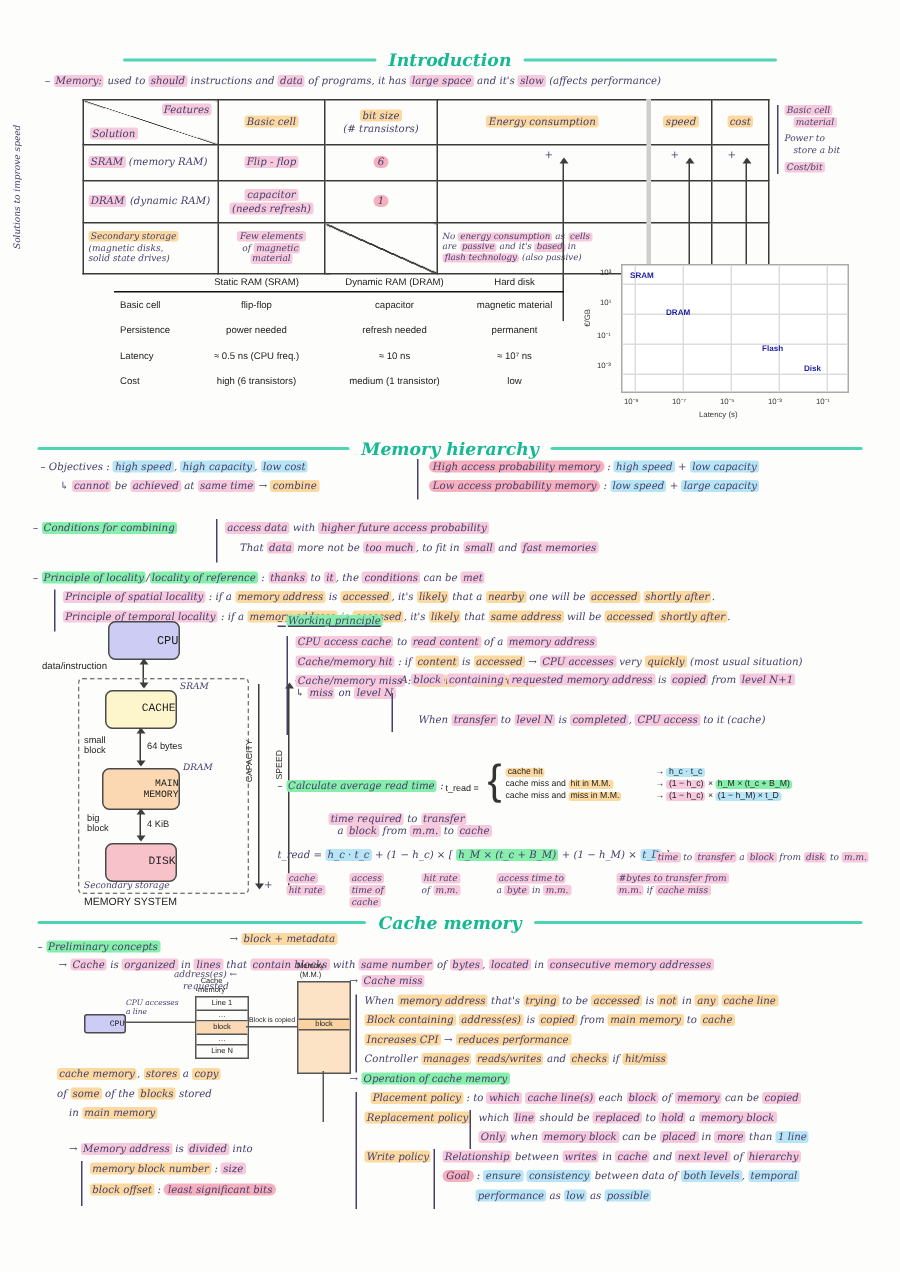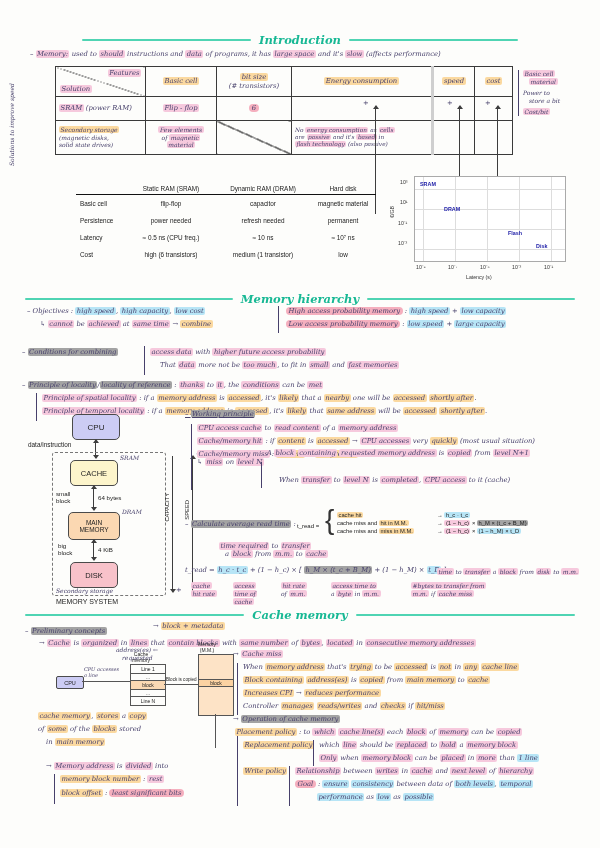--- a/index.html
+++ b/index.html
@@ -7,21 +7,21 @@
        font-family:"DejaVu Sans",sans-serif}
   .abs{position:absolute}
   .hw{font-family:"DejaVu Serif",serif;font-style:italic;color:#47406b;
       font-size:6.8px;line-height:1.35;white-space:nowrap}
   .hw-s{font-size:6px}
   .tt{font-family:"Liberation Sans",sans-serif;font-style:normal;color:#222}
   .hl-pk{background:#f6c9dd;border-radius:2px;padding:0 1.5px}
   .hl-rd{background:#f5afbe;border-radius:4px;padding:0 2.5px}
   .hl-or{background:#fbd9a0;border-radius:2px;padding:0 1.5px}
   .hl-cy{background:#b7e5f6;border-radius:2px;padding:0 1.5px}
-  .hl-pu{background:#a3a3a3;border-radius:2px;padding:0 1.5px}
+  .hl-pu{background:#86efac;border-radius:2px;padding:0 1.5px}
   .sechdr{display:flex;align-items:center;gap:8px}
   .sechdr .ln{flex:1;height:2.6px;background:#4fd4b3;border-radius:2px}
   .sechdr .t{font-family:"DejaVu Serif",serif;font-style:italic;font-weight:bold;
              color:#17b894;font-size:11.5px;white-space:nowrap}
   
   .t1{border-collapse:collapse;table-layout:fixed}
   .t1 td{border:1px solid #3a3a3a;padding:1px 3px;vertical-align:middle;text-align:center}
   .t1 .nm{text-align:left}
   .diagcell{position:relative;
     background:linear-gradient(to top right,transparent 49.5%,#3a3a3a 49.5%,#3a3a3a 50.5%,transparent 50.5%)}
@@ -38,22 +38,22 @@
     border-left:3px solid transparent;border-right:3px solid transparent;border-bottom:4.5px solid #3d3d3d}
   .va.both::after{content:"";position:absolute;bottom:-1px;left:-2.5px;
     border-left:3px solid transparent;border-right:3px solid transparent;border-top:4.5px solid #3d3d3d}
   
   .t2{border-collapse:collapse;font-family:"Liberation Sans",sans-serif;font-size:6.4px;color:#222}
   .t2 th{font-weight:normal;border-bottom:1.5px solid #111;padding:2px 4px;text-align:center}
   .t2 td{padding:5px 4px;text-align:center}
   .t2 td.rl{text-align:left}
   
   .dbox{position:absolute;border:1.2px solid #4a4a4a;border-radius:5px;
-        display:flex;flex-direction:column;align-items:center;justify-content:center;
-        font-family:Liberation Sans, sans-serif;color:#222}
+        display:flex;flex-direction:column;align-items:flex-end;justify-content:center;
+        font-family:Liberation Mono, monospace;color:#222}
   .dash{position:absolute;border:1px dashed #777;border-radius:3px}
   .rot{writing-mode:vertical-rl;transform:rotate(180deg)}
   .blockbox{border:1.4px solid #b5489b;outline:1px solid #b5489b;outline-offset:1.5px;
             background:#fdf1fa;padding:1px 5px;white-space:nowrap}
   .vbar{position:absolute;width:1px;background:#47406b}
   
   .chart{position:absolute;font-family:"Liberation Sans",sans-serif;color:#444}
   .plot{position:absolute;border:1px solid #aaa;background:#fff}
   .gl{position:absolute;background:#ddd}
   .tick{position:absolute;font-size:5.2px;color:#333;white-space:nowrap}
@@ -91,23 +91,34 @@
       <td><span class="hl-or">Basic cell</span></td>
       <td>
             <div class="cellline"><span class="hl-or">bit size</span></div>
             <div class="cellline">(# transistors)</div>
           </td>
       <td><span class="hl-or">Energy consumption</span></td>
       <td class="gband"><span class="hl-or">speed</span></td>
       <td><span class="hl-or">cost</span></td>
     </tr>
     <tr style="height:24px">
-      <td class="nm"><span class="hl-pk">SRAM</span><span> (power RAM)</span></td>
+      <td class="nm"><span class="hl-pk">SRAM</span><span> (memory RAM)</span></td>
       <td><span class="hl-pk">Flip - flop</span></td>
       <td><span class="hl-rd">6</span></td>
+      <td></td>
+      <td class="gband"></td>
+      <td></td>
+    </tr>
+    <tr style="height:28px">
+      <td class="nm"><span class="hl-pk">DRAM</span><span> (dynamic RAM)</span></td>
+      <td>
+            <div class="cellline"><span class="hl-pk">capacitor</span></div>
+            <div class="cellline"><span class="hl-pk">(needs refresh)</span></div>
+          </td>
+      <td><span class="hl-rd">1</span></td>
       <td></td>
       <td class="gband"></td>
       <td></td>
     </tr>
     <tr style="height:34px">
       <td class="nm" style="font-size:6px">
         <div class="cellline"><span class="hl-or">Secondary storage</span></div>
         <div class="cellline"><span>(magnetic disks,</span></div>
         <div class="cellline"><span>solid state drives)</span></div>
       </td>
@@ -375,34 +386,34 @@
   </div>
   <div class="abs" style="left:165px;top:68px;width:1px;height:34px;background:#555"></div>
 </div>
 
 <div class="abs" style="left:38px;top:712px;width:195px">
   <div class="abs hw" style="left:0;top:0"><span class="hl-or">cache memory</span><span>, </span><span class="hl-or">stores</span><span> a </span><span class="hl-or">copy</span></div>
   <div class="abs hw" style="left:0;top:13px"><span>of </span><span class="hl-or">some</span><span> of the </span><span class="hl-or">blocks</span><span> stored</span></div>
   <div class="abs hw" style="left:8px;top:26px"><span>in </span><span class="hl-or">main memory</span></div>
   <div class="abs hw" style="left:8px;top:50px"><span>→ </span><span class="hl-pk">Memory address</span><span> is </span><span class="hl-pk">divided</span><span> into</span></div>
   <div class="vbar" style="left:16px;top:62px;height:30px"></div>
-  <div class="abs hw" style="left:22px;top:63px"><span class="hl-or">memory block number</span><span> : </span><span class="hl-pk">rest</span></div>
+  <div class="abs hw" style="left:22px;top:63px"><span class="hl-or">memory block number</span><span> : </span><span class="hl-pk">size</span></div>
   <div class="abs hw" style="left:22px;top:77px"><span class="hl-or">block offset</span><span> : </span><span class="hl-rd">least significant bits</span></div>
 </div>
 
 <div class="abs" style="left:233px;top:650px;width:365px;height:170px">
   <div class="abs hw" style="left:0;top:0"><span>→ </span><span class="hl-pk">Cache miss</span></div>
   <div class="vbar" style="left:4px;top:13px;height:52px"></div>
   <div class="abs hw" style="left:10px;top:13px"><span>When </span><span class="hl-or">memory address</span><span> that's </span><span class="hl-or">trying</span><span> to be </span><span class="hl-or">accessed</span><span> is </span><span class="hl-or">not</span><span> in </span><span class="hl-or">any</span><span> </span><span class="hl-or">cache line</span></div>
   <div class="abs hw" style="left:10px;top:26px"><span class="hl-or">Block containing</span><span> </span><span class="hl-or">address(es)</span><span> is </span><span class="hl-or">copied</span><span> from </span><span class="hl-or">main memory</span><span> to </span><span class="hl-or">cache</span></div>
   <div class="abs hw" style="left:10px;top:39px"><span class="hl-or">Increases CPI</span><span> → </span><span class="hl-or">reduces performance</span></div>
   <div class="abs hw" style="left:10px;top:52px"><span>Controller </span><span class="hl-or">manages</span><span> </span><span class="hl-or">reads/writes</span><span> and </span><span class="hl-or">checks</span><span> if </span><span class="hl-or">hit/miss</span></div>
   <div class="abs hw" style="left:0;top:65px"><span>→ </span><span class="hl-pu">Operation of cache memory</span></div>
   <div class="vbar" style="left:4px;top:78px;height:78px"></div>
-  <div class="abs hw" style="left:2px;top:78px"><span class="hl-or">Placement policy</span><span> : to </span><span class="hl-pk">which</span><span> </span><span class="hl-pk">cache line(s)</span><span> each </span><span class="hl-pk">block</span><span> of </span><span class="hl-pk">memory</span><span> can be </span><span class="hl-pk">copied</span></div>
+  <div class="abs hw" style="left:14px;top:78px"><span class="hl-or">Placement policy</span><span> : to </span><span class="hl-pk">which</span><span> </span><span class="hl-pk">cache line(s)</span><span> each </span><span class="hl-pk">block</span><span> of </span><span class="hl-pk">memory</span><span> can be </span><span class="hl-pk">copied</span></div>
   <div class="abs hw" style="left:10px;top:91px"><span class="hl-or">Replacement policy</span></div>
   <div class="vbar" style="left:80px;top:90px;height:26px"></div>
   <div class="abs hw" style="left:86px;top:91px"><span>which </span><span class="hl-pk">line</span><span> should be </span><span class="hl-pk">replaced</span><span> to </span><span class="hl-pk">hold</span><span> a </span><span class="hl-pk">memory block</span></div>
   <div class="abs hw" style="left:86px;top:104px"><span class="hl-pk">Only</span><span> when </span><span class="hl-pk">memory block</span><span> can be </span><span class="hl-pk">placed</span><span> in </span><span class="hl-pk">more</span><span> than </span><span class="hl-cy">1 line</span></div>
   <div class="abs hw" style="left:10px;top:117px"><span class="hl-or">Write policy</span></div>
   <div class="vbar" style="left:56px;top:116px;height:40px"></div>
   <div class="abs hw" style="left:62px;top:117px"><span class="hl-pk">Relationship</span><span> between </span><span class="hl-pk">writes</span><span> in </span><span class="hl-pk">cache</span><span> and </span><span class="hl-pk">next level</span><span> of </span><span class="hl-pk">hierarchy</span></div>
   <div class="abs hw" style="left:62px;top:130px"><span class="hl-rd">Goal</span><span> : </span><span class="hl-cy">ensure</span><span> </span><span class="hl-cy">consistency</span><span> between data of </span><span class="hl-cy">both levels</span><span>, </span><span class="hl-cy">temporal</span></div>
   <div class="abs hw" style="left:84px;top:143px"><span class="hl-cy">performance</span><span> as </span><span class="hl-cy">low</span><span> as </span><span class="hl-cy">possible</span></div>
 </div>

